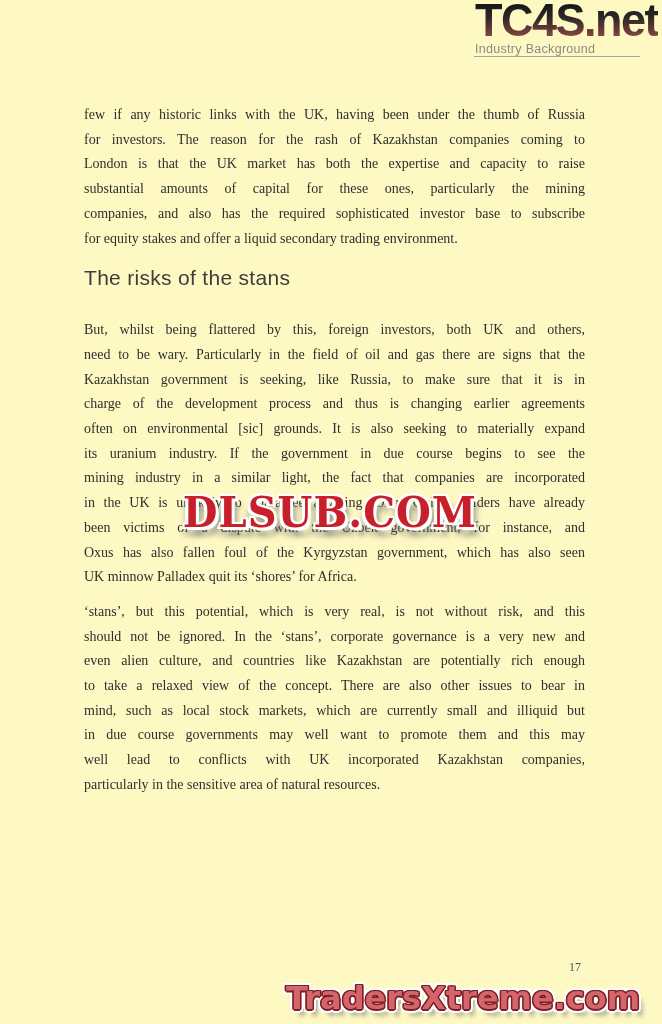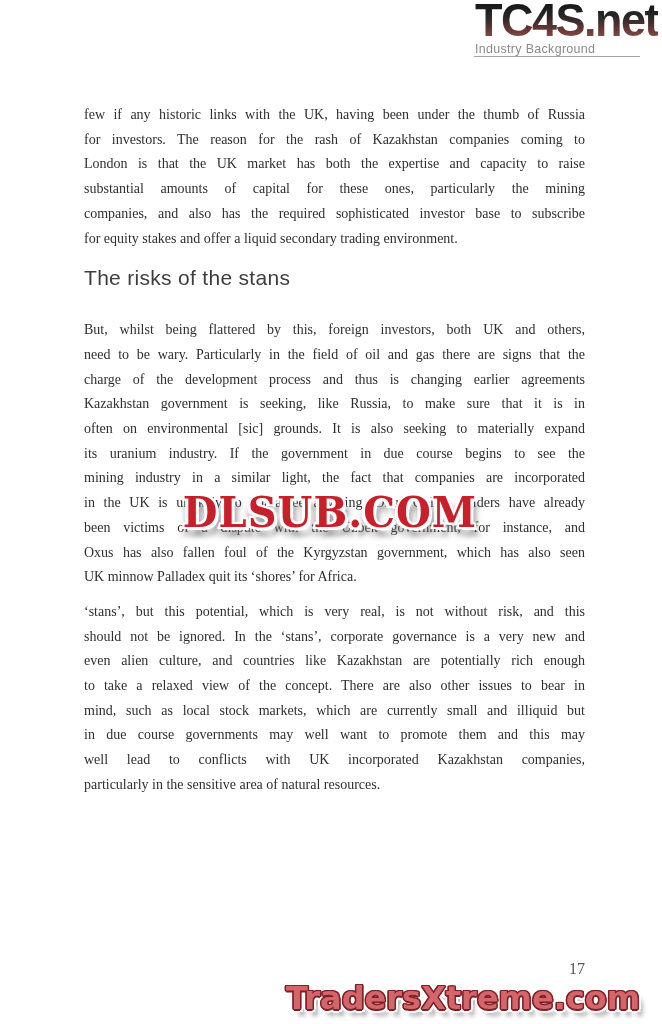--- a/index.html
+++ b/index.html
@@ -5,21 +5,21 @@
   html, body { margin: 0; padding: 0; }
   body {
     background: #e8e8e8;
     font-family: "Liberation Serif", serif;
   }
   .page {
     position: relative;
     width: 662px;
     height: 1024px;
     margin: 0 auto;
-    background: #ffffff;
+    background: #fef9c3;
     overflow: hidden;
   }
 
   
   .tc4s-logo {
     position: absolute;
     top: 0px;
     right: 4px;
     font-family: "Liberation Sans", sans-serif;
     font-weight: bold;
@@ -107,21 +107,21 @@
       -4px 8px 5px rgba(130,130,130,0.4);
     white-space: nowrap;
   }
 
   
   .page-number {
     position: absolute;
     left: 569px;
     top: 960px;
     font-family: "Liberation Serif", serif;
-    font-size: 16px;
+    font-size: 12px;
     color: #555555;
   }
 
   
   .tradersxtreme-watermark {
     position: absolute;
     left: 286px;
     top: 979px;
     font-family: "DejaVu Sans", sans-serif;
     font-weight: bold;
@@ -157,22 +157,22 @@
       <div class="tline">substantial amounts of capital for these ones, particularly the mining</div>
       <div class="tline">companies, and also has the required sophisticated investor base to subscribe</div>
       <div class="tline tline-last">for equity stakes and offer a liquid secondary trading environment.</div>
     </div>
 
     <h2 class="section-heading">The risks of the stans</h2>
 
     <div class="para">
       <div class="tline">But, whilst being flattered by this, foreign investors, both UK and others,</div>
       <div class="tline">need to be wary. Particularly in the field of oil and gas there are signs that the</div>
+      <div class="tline">Kazakhstan government is seeking, like Russia, to make sure that it is in</div>
       <div class="tline">charge of the development process and thus is changing earlier agreements</div>
-      <div class="tline">Kazakhstan government is seeking, like Russia, to make sure that it is in</div>
       <div class="tline">often on environmental [sic] grounds. It is also seeking to materially expand</div>
       <div class="tline">its uranium industry. If the government in due course begins to see the</div>
       <div class="tline">mining industry in a similar light, the fact that companies are incorporated</div>
       <div class="tline">in the UK is unlikely to guarantee anything. Oxus Gold’s holders have already</div>
       <div class="tline">been victims of a dispute with the Uzbek government, for instance, and</div>
       <div class="tline">Oxus has also fallen foul of the Kyrgyzstan government, which has also seen</div>
       <div class="tline tline-last">UK minnow Palladex quit its ‘shores’ for Africa.</div>
     </div>
 
     <div class="para para3">

